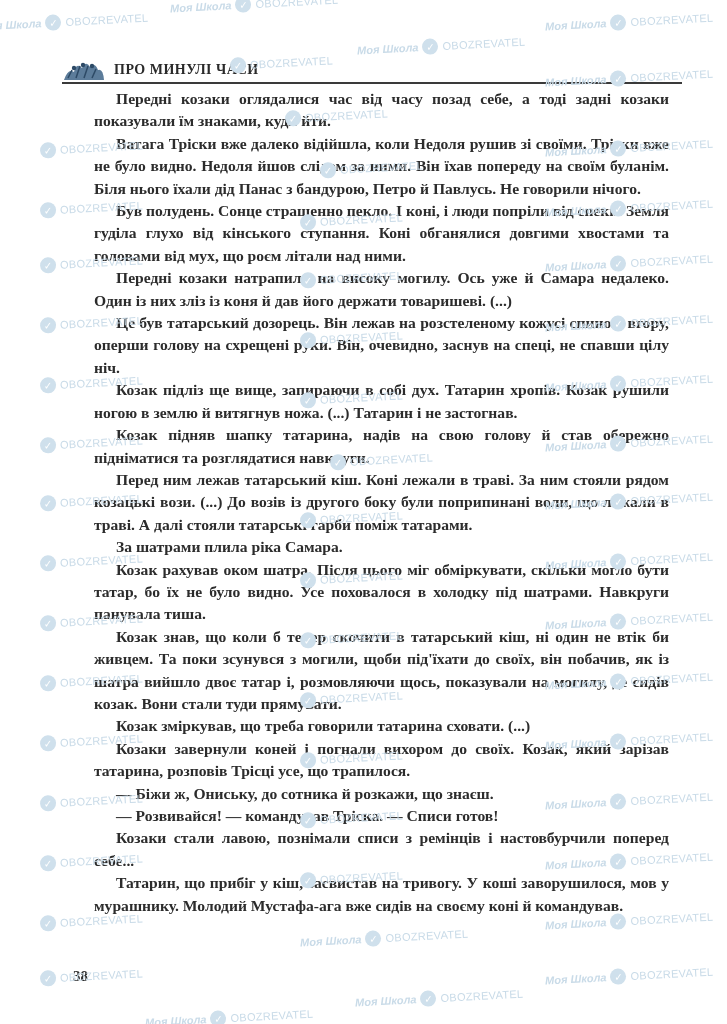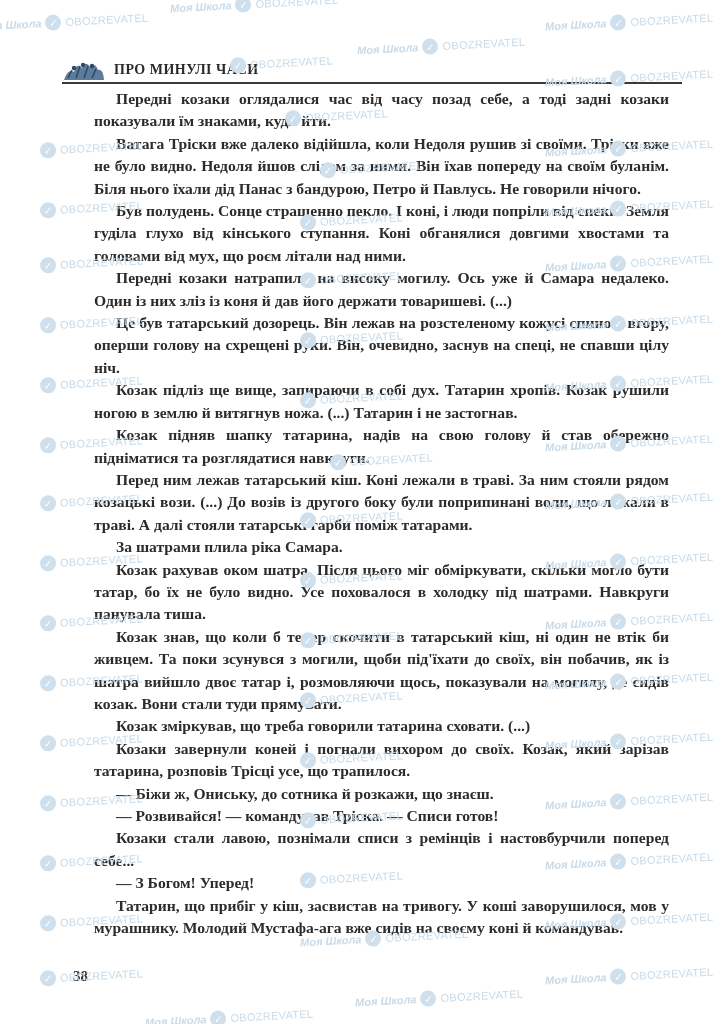--- a/index.html
+++ b/index.html
@@ -298,17 +298,16 @@
   <p>Козак підняв шапку татарина, надів на свою голову й став обережно підніматися та розглядатися навкруги.</p>
   <p>Перед ним лежав татарський кіш. Коні лежали в траві. За ним стояли рядом козацькі вози. (...) До возів із другого боку були поприпинані воли, що лежали в траві. А далі стояли татарські гарби поміж татарами.</p>
   <p>За шатрами плила ріка Самара.</p>
   <p>Козак рахував оком шатра. Після цього міг обміркувати, скільки могло бути татар, бо їх не було видно. Усе поховалося в холодку під шатрами. Навкруги панувала тиша.</p>
   <p>Козак знав, що коли б тепер скочити в татарський кіш, ні один не втік би живцем. Та поки зсунувся з могили, щоби під'їхати до своїх, він побачив, як із шатра вийшло двоє татар і, розмовляючи щось, показували на могилу, де сидів козак. Вони стали туди прямувати.</p>
   <p>Козак зміркував, що треба говорили татарина сховати. (...)</p>
   <p>Козаки завернули коней і погнали вихором до своїх. Козак, який зарізав татарина, розповів Трісці усе, що трапилося.</p>
   <p>— Біжи ж, Ониську, до сотника й розкажи, що знаєш.</p>
   <p>— Розвивайся! — командував Тріска. — Списи готов!</p>
   <p>Козаки стали лавою, позніма­ли списи з ремінців і настовбурчили поперед себе...</p>
-  <p>— З Богом! Уперед!</p>
   <p>Татарин, що прибіг у кіш, засвистав на тривогу. У коші заворушилося, мов у мурашнику. Молодий Мустафа-ага вже сидів на своєму коні й командував.</p>
 </div>
 
 <div class="page-number">38</div>
 
 </body></html>

